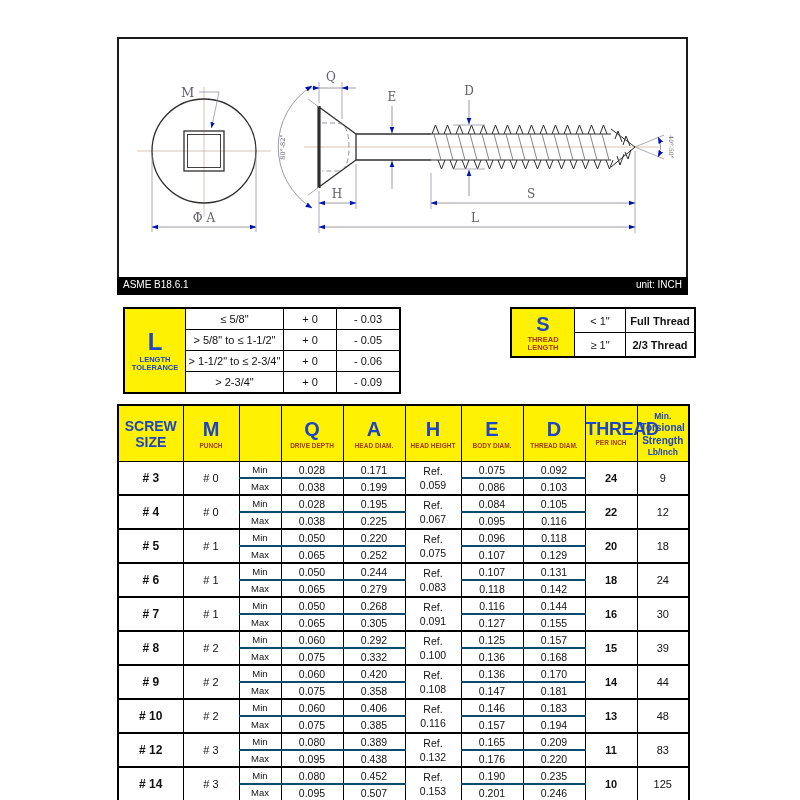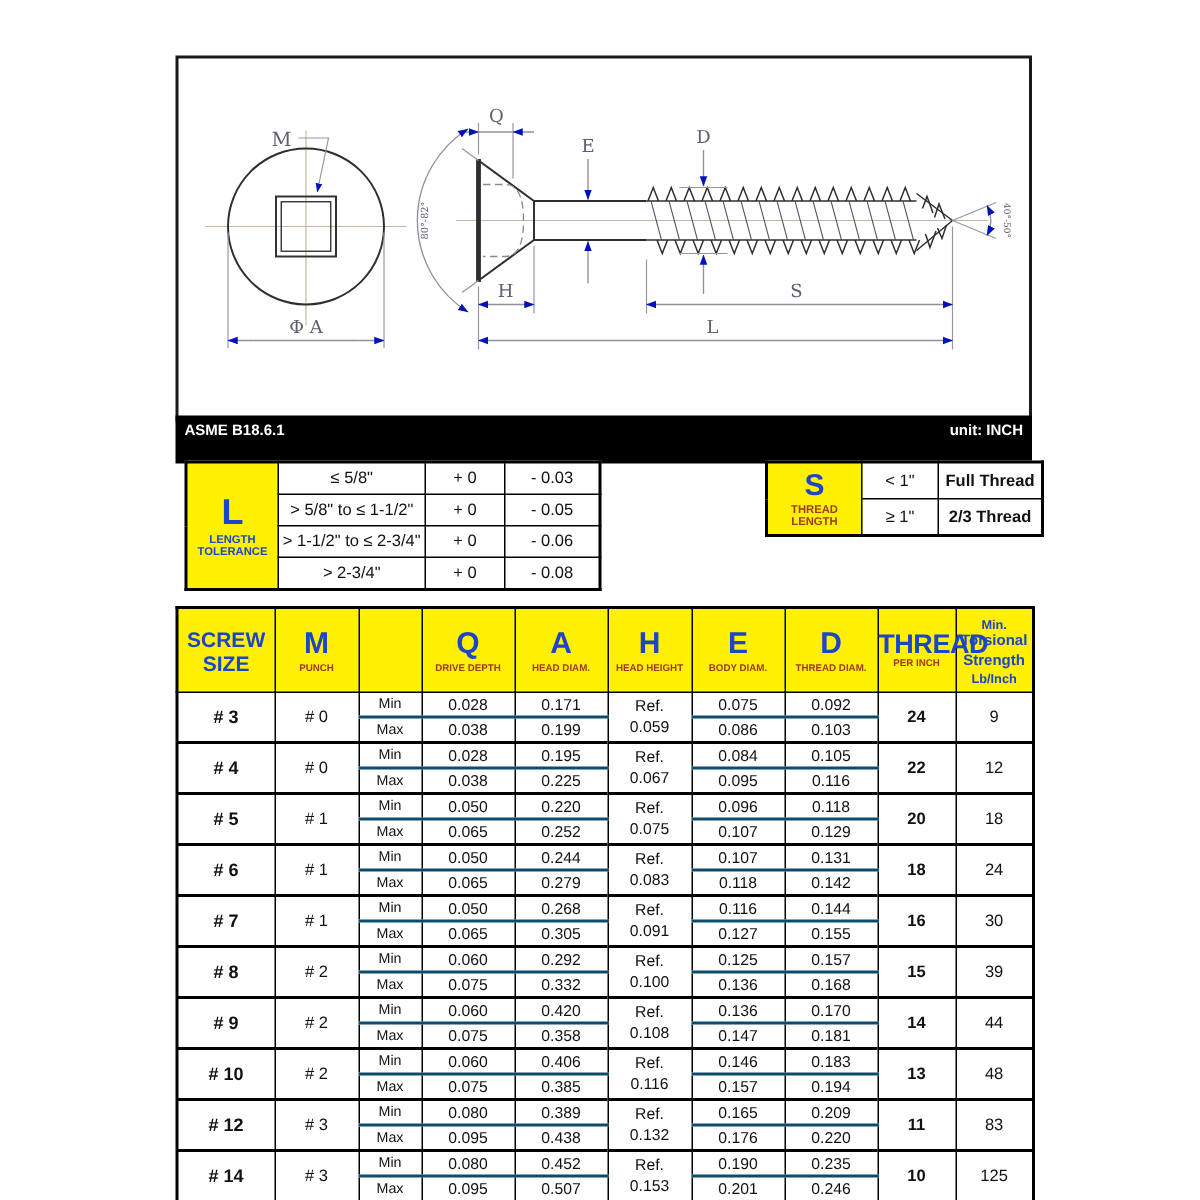--- a/index.html
+++ b/index.html
@@ -2,22 +2,22 @@
 <html><head>
 <meta charset="utf-8">
 <style>
   html,body{margin:0;padding:0;background:#fff;width:800px;height:800px;
     font-family:"Liberation Sans",sans-serif;color:#111;position:relative;}
   .abs{position:absolute;}
 
   
   #drawing-frame{left:117px;top:37px;width:567px;height:240px;border:2px solid #1a1a1a;background:#fff;}
   #title-bar{left:117px;top:277px;width:571px;height:18px;background:#000;color:#fff;
-    display:flex;justify-content:space-between;align-items:flex-end;padding:16px 6px;box-sizing:border-box;
-    font-size:10px;font-weight:bold;}
+    display:flex;justify-content:space-between;align-items:flex-start;padding:2px 6px;box-sizing:border-box;
+    font-size:10px;font-weight:normal;}
 
   svg text{font-family:"DejaVu Serif",serif;fill:#5f5f6e;}
   .dimline{stroke:#8f8f9e;stroke-width:0.9;fill:none;}
   .thin{stroke:#9a94a6;stroke-width:0.8;fill:none;}
   .cline{stroke:#ccb6a2;stroke-width:0.8;fill:none;}
   .outline{stroke:#2e2e2e;stroke-width:1.3;fill:none;}
   .teeth{stroke:#2e2e2e;stroke-width:1.0;fill:none;}
   .diag{stroke:#55505a;stroke-width:0.7;fill:none;}
   .hidden-line{stroke:#8a8a96;stroke-width:0.9;fill:none;stroke-dasharray:5 3;}
 
@@ -186,21 +186,21 @@
       <td class="c-minus">- 0.05</td>
     </tr>
     <tr>
       <td class="c-range">&gt; 1-1/2" to ≤ 2-3/4"</td>
       <td class="c-plus">+ 0</td>
       <td class="c-minus">- 0.06</td>
     </tr>
     <tr>
       <td class="c-range">&gt; 2-3/4"</td>
       <td class="c-plus">+ 0</td>
-      <td class="c-minus">- 0.08</td>
+      <td class="c-minus">- 0.09</td>
     </tr>
   </tbody>
     </table>
 </div>
 
 <div class="abs" id="s-table-wrap">
   <table class="tol">
     <tbody>
         <tr>
       <td class="yhead s-head-cell" rowspan="2">

